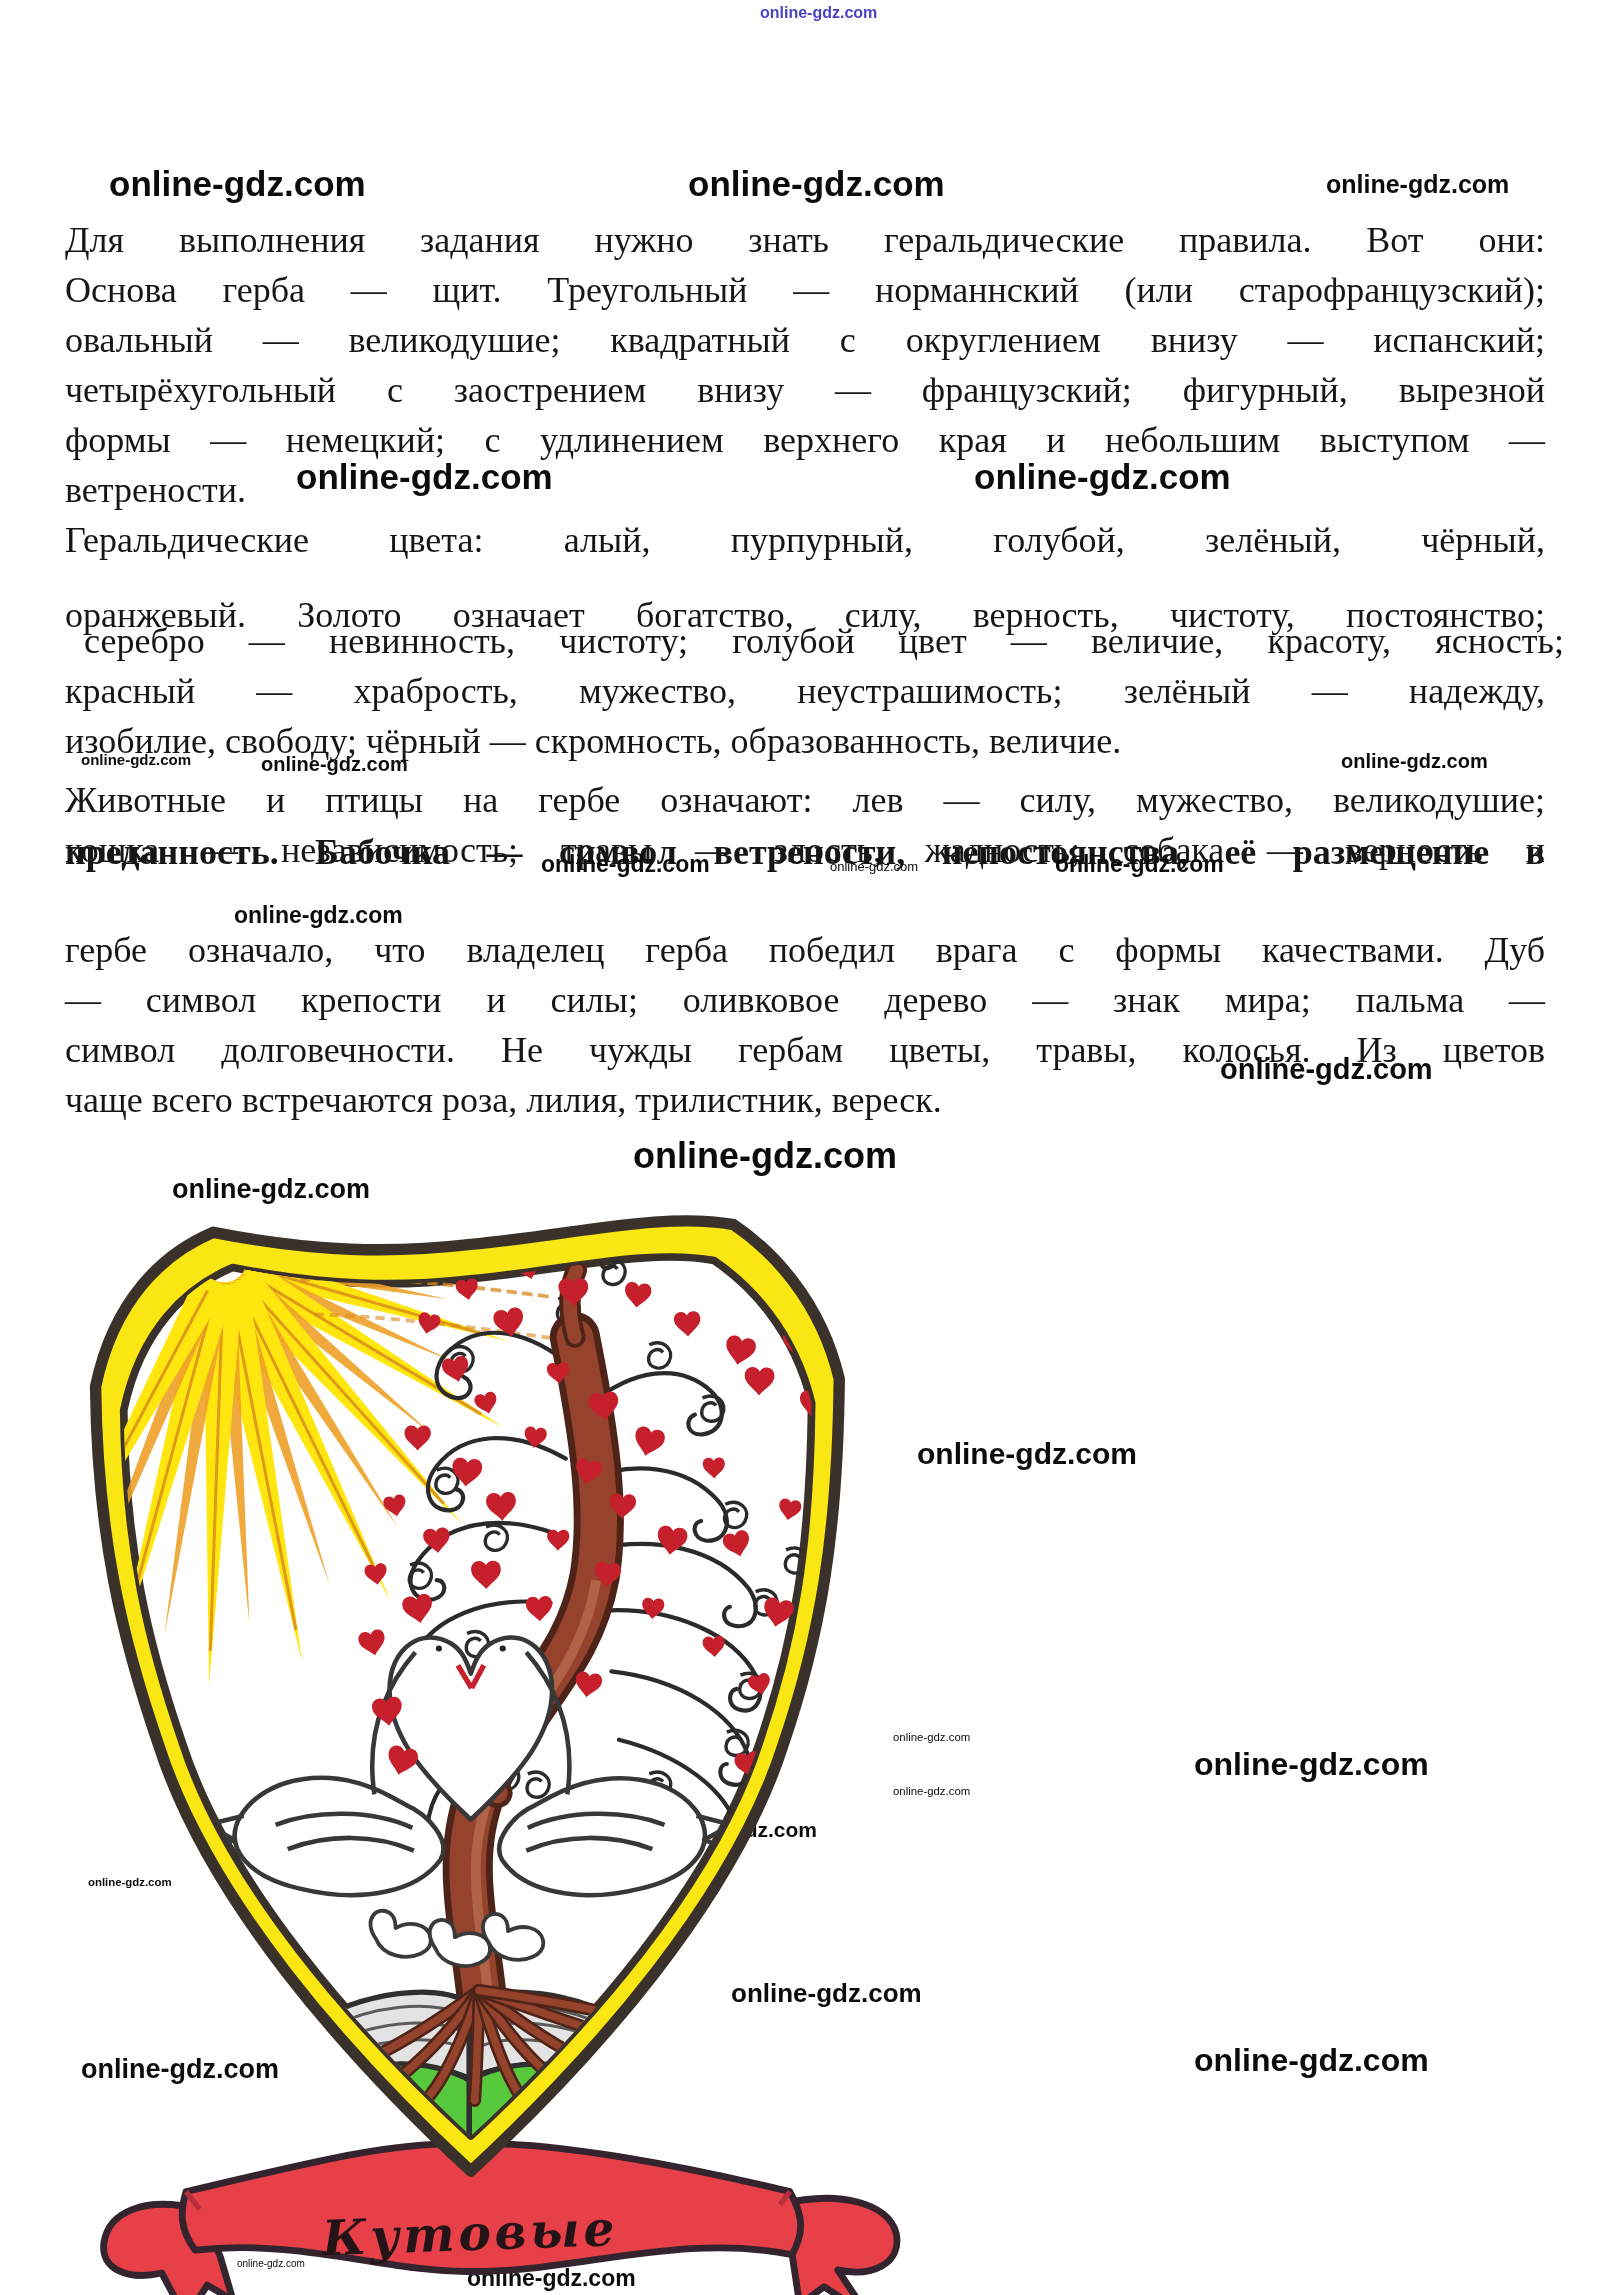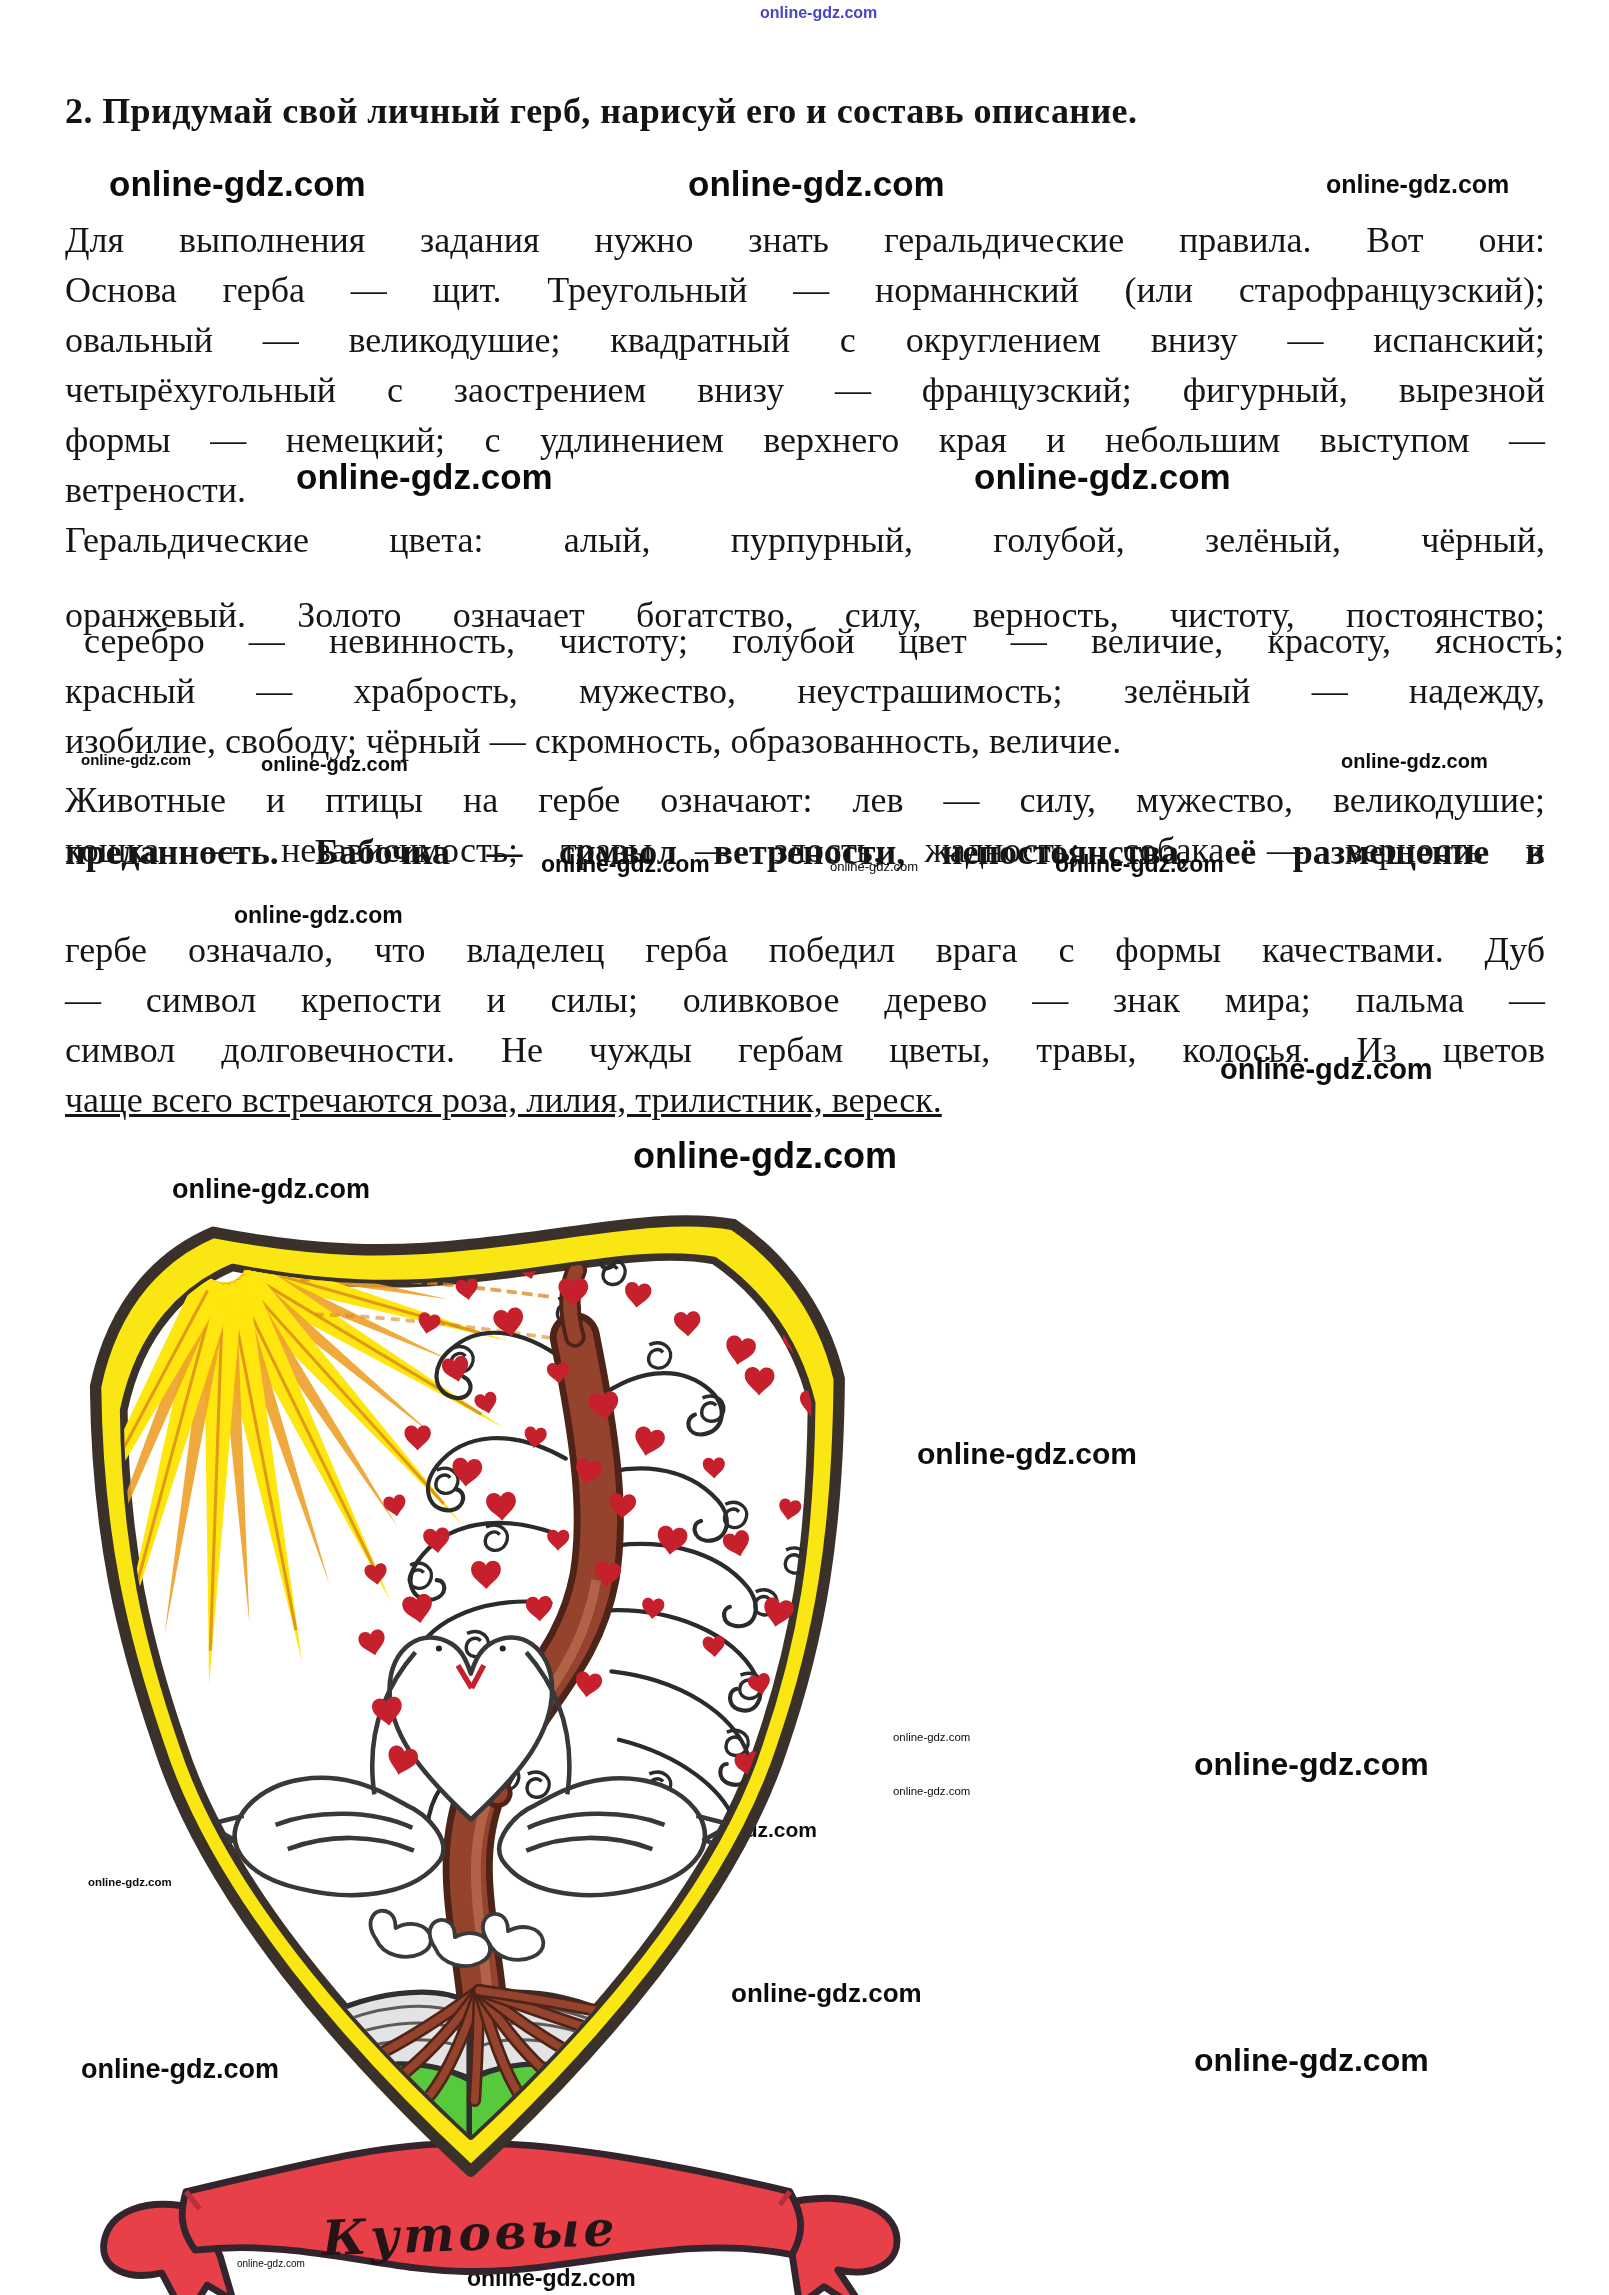--- a/index.html
+++ b/index.html
@@ -15,41 +15,40 @@
       white-space:nowrap;line-height:1;}
   .wm.b{font-weight:bold;}
   #drawing{position:absolute;left:72px;top:1208px;width:904px;height:1087px;}
   svg text.banner-name{font-family:"DejaVu Serif",serif;font-style:italic;font-weight:bold;}
 </style>
 </head>
 <body>
 
 <div id="page">
 
-  <div class="title">2. Придумай свой личный герб, нарисуй его и составь описание.</div>
 
   <div id="text-block">
       <div class="pline just" style="top: 217px;">Для выполнения задания нужно знать геральдические правила. Вот они:</div>
       <div class="pline just" style="top: 267px;">Основа герба — щит. Треугольный — норманнский (или старофранцузский);</div>
       <div class="pline just" style="top: 317px;">овальный — великодушие; квадратный с округлением внизу — испанский;</div>
       <div class="pline just" style="top: 367px;">четырёхугольный с заострением внизу — французский; фигурный, вырезной</div>
       <div class="pline just" style="top: 417px;">формы — немецкий; с удлинением верхнего края и небольшим выступом —</div>
       <div class="pline plain" style="top: 467px;">ветрености.</div>
       <div class="pline just" style="top: 517px;">Геральдические цвета: алый, пурпурный, голубой, зелёный, чёрный,</div>
       <div class="pline just" style="top: 568px; margin-top: 24px;">оранжевый. Золото означает богатство, силу, верность, чистоту, постоянство;</div>
       <div class="pline just" style="top: 618px; margin-left: 19px;">серебро — невинность, чистоту; голубой цвет — величие, красоту, ясность;</div>
       <div class="pline just" style="top: 668px;">красный — храбрость, мужество, неустрашимость; зелёный — надежду,</div>
       <div class="pline plain" style="top: 718px;">изобилие, свободу; чёрный — скромность, образованность, величие.</div>
       <div class="pline just" style="top: 777px;">Животные и птицы на гербе означают: лев — силу, мужество, великодушие;</div>
       <div class="pline just" style="top: 827px;">кошка — независимость; травы — злость, жадность; собака — верность и</div>
       <div class="pline just" style="top: 829px; font-weight: bold;">преданность. Бабочка — символ ветрености, непостоянства, её размещение в</div>
       <div class="pline just" style="top: 927px;">гербе означало, что владелец герба победил врага с формы качествами. Дуб</div>
       <div class="pline just" style="top: 977px;">— символ крепости и силы; оливковое дерево — знак мира; пальма —</div>
       <div class="pline just" style="top: 1027px;">символ долговечности. Не чужды гербам цветы, травы, колосья. Из цветов</div>
-      <div class="pline plain" style="top: 1077px; text-decoration: underline;">чаще всего встречаются роза, лилия, трилистник, вереск.</div>
+      <div class="pline plain" style="top: 1077px;">чаще всего встречаются роза, лилия, трилистник, вереск.</div>
     </div>
 
   <div id="wm-layer">
       <div class="wm b" style="left: 760px; top: 4.6px; font-size: 16px; color: rgb(74, 68, 196);">online-gdz.com</div>
       <div class="wm b" style="left: 109px; top: 166px; font-size: 35px;">online-gdz.com</div>
       <div class="wm b" style="left: 688px; top: 166px; font-size: 35px;">online-gdz.com</div>
       <div class="wm b" style="left: 1326px; top: 172px; font-size: 25px;">online-gdz.com</div>
       <div class="wm b" style="left: 296px; top: 459px; font-size: 35px;">online-gdz.com</div>
       <div class="wm b" style="left: 974px; top: 459px; font-size: 35px;">online-gdz.com</div>
       <div class="wm b" style="left: 81px; top: 752px; font-size: 15px;">online-gdz.com</div>

